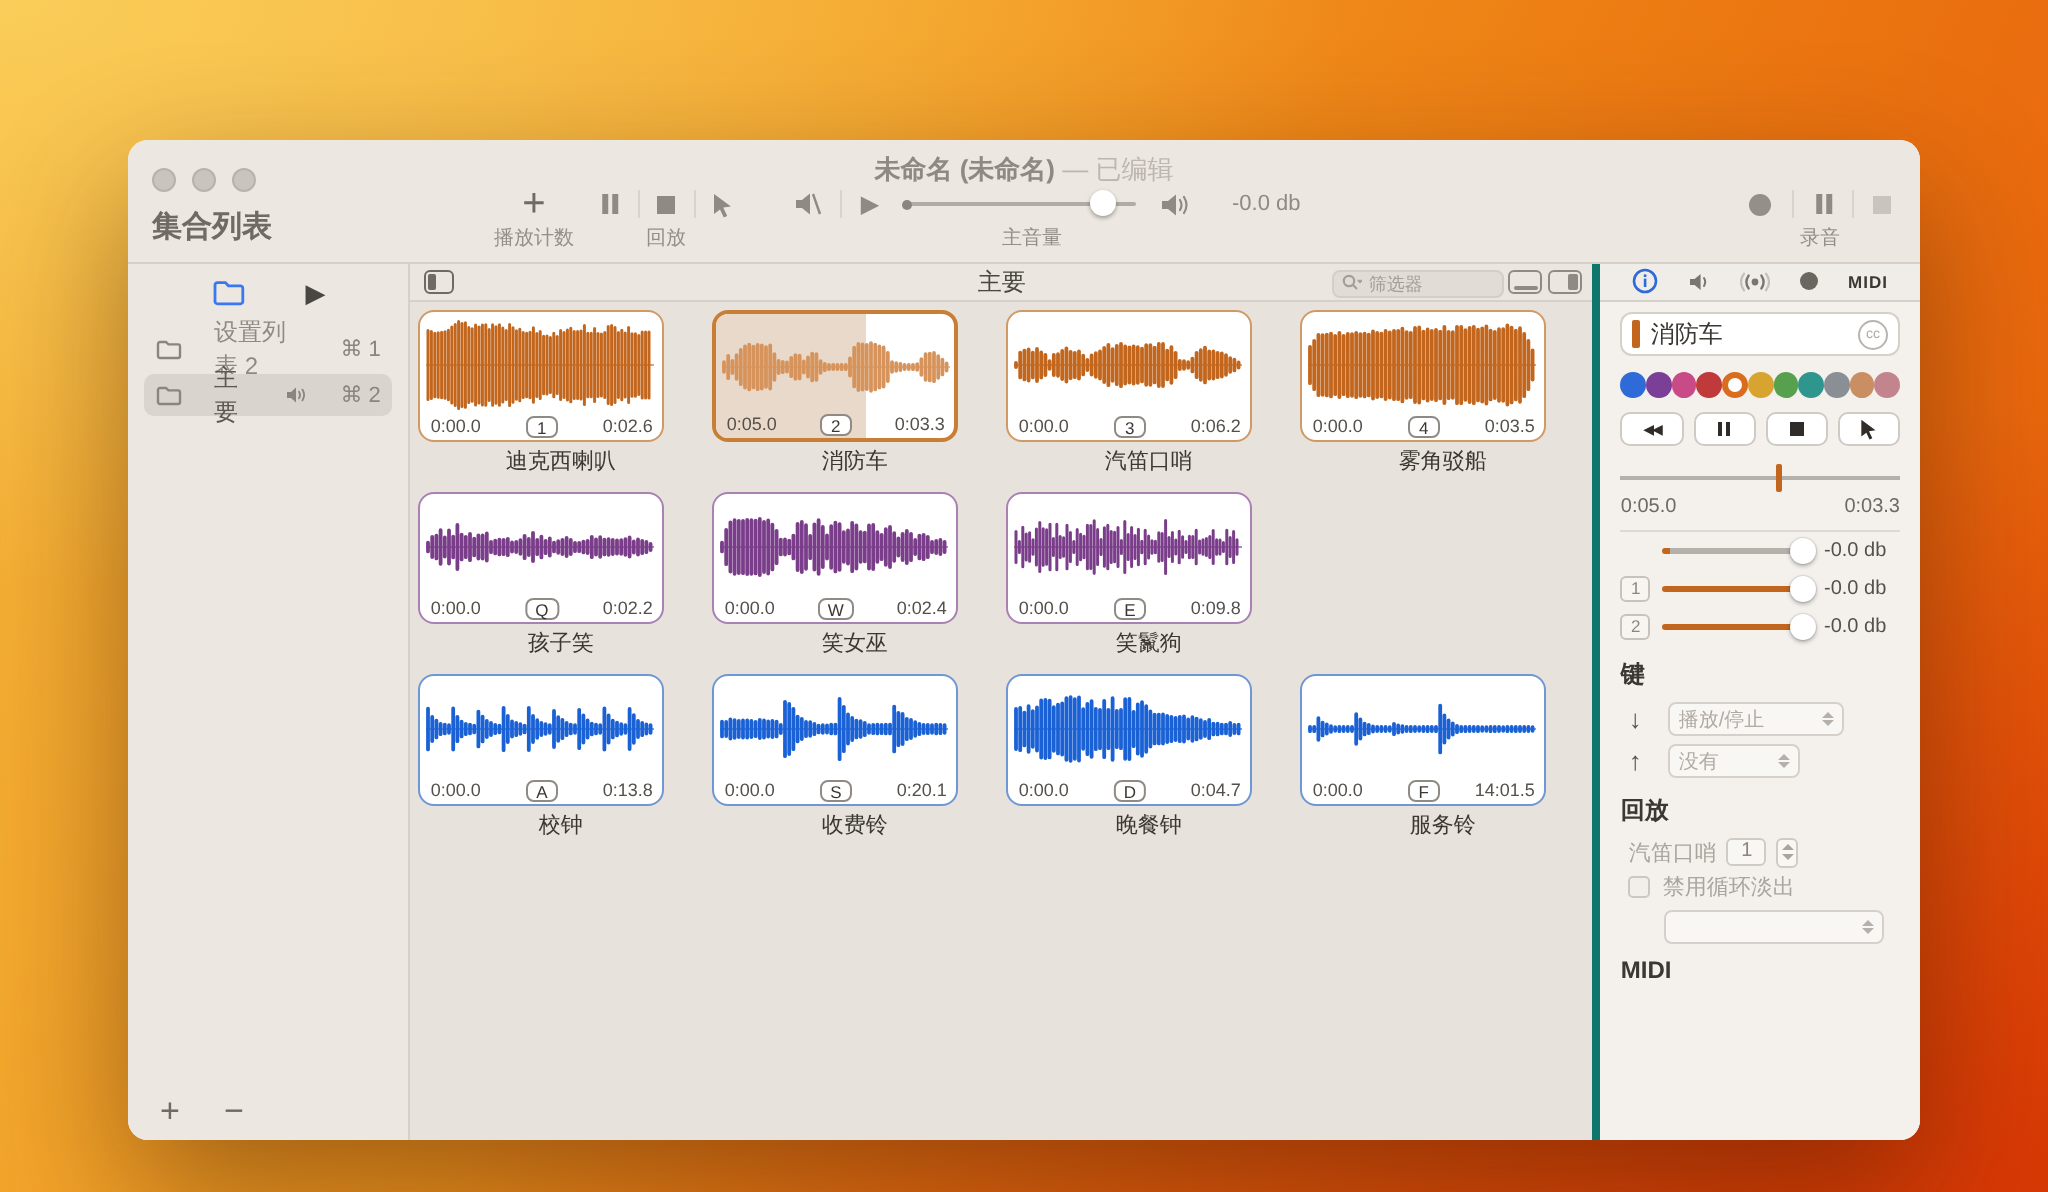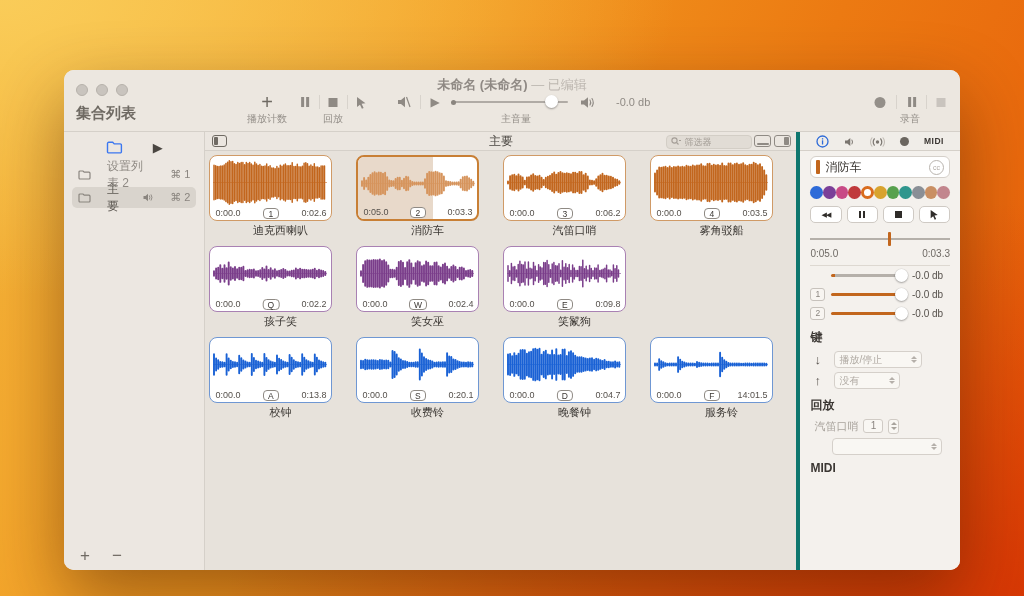--- a/index.html
+++ b/index.html
@@ -530,20 +530,24 @@
 
         <div class="sec">回放</div>
         <div class="cntrow">
           <span>汽笛口哨</span>
           <span class="cntbox">1</span>
           <span class="stepper">
               <i class="u"></i>
               <i class="d"></i>
             </span>
         </div>
+        <div class="chkrow">
+          <span class="chk"></span>
+          <span>禁用循环淡出</span>
+        </div>
 
         <div class="seqsel">
           <span class="updn">
               <i class="u"></i>
               <i class="d"></i>
             </span>
         </div>
 
         <div class="sec">MIDI</div>
 

